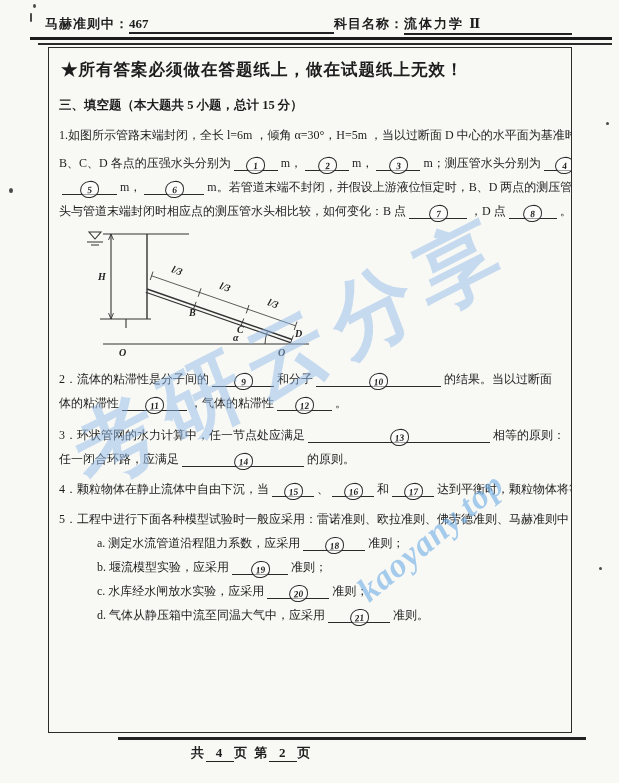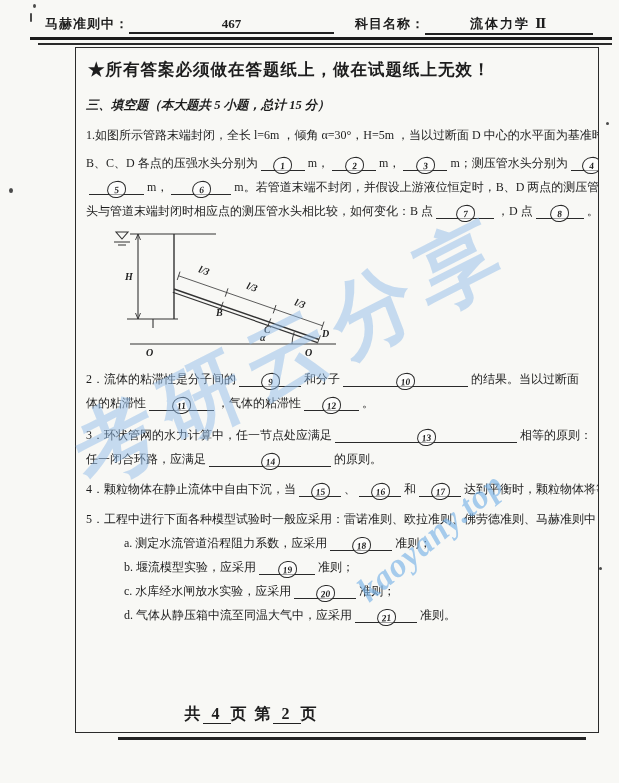--- a/index.html
+++ b/index.html
@@ -1,45 +1,45 @@
 <!DOCTYPE html>
 <html><head>
 <meta charset="utf-8">
 <style>
   html,body{margin:0;padding:0;background:#e9e9e6;}
   .page{position:relative;width:619px;height:783px;background:#f8f8f5;overflow:hidden;
         font-family:"Liberation Serif","DejaVu Serif",serif;color:#1d1d1d;}
   
   .hdr{position:absolute;top:15px;left:45px;width:560px;font-size:13px;font-weight:bold;white-space:nowrap;}
   .hdr .lbl{letter-spacing:1px;}
-  .hdr .fill{display:inline-block;border-bottom:2px solid #222;text-align:center;font-weight:bold;}
+  .hdr .fill{display:inline-block;border-bottom:2px solid #222;text-align:left;font-weight:bold;}
   .hdr .fill.code{width:205px;}
   .hdr .fill.name{width:168px;letter-spacing:2px;}
   .rule1{position:absolute;top:37px;left:30px;width:582px;height:3px;background:#1c1c1c;}
   .rule2{position:absolute;top:43px;left:38px;width:574px;height:2px;background:#2a2a2a;}
   
   .frame{position:absolute;left:48px;top:47px;width:524px;height:686px;border:1.5px solid #2b2b2b;
-         padding:0 6px 0 10px;box-sizing:border-box;overflow:hidden;margin-left:27px;}
+         padding:0 6px 0 10px;box-sizing:border-box;overflow:hidden;}
   .botline{position:absolute;top:737px;left:118px;width:468px;height:3px;background:#232323;}
   .notice{margin:11px 0 0 2px;font-size:16.5px;font-weight:bold;letter-spacing:1px;white-space:nowrap;}
   .line{margin:0;font-size:12px;line-height:24px;white-space:nowrap;font-weight:500;}
   .sec{font-weight:bold;font-size:12.5px;}
-  .mt12{margin-top:12px;font-style:italic;} .mt8{margin-top:8px;} .mt6{margin-top:6px;} .mt4{margin-top:4px;}
+  .mt12{margin-top:12px;} .mt8{margin-top:8px;} .mt6{margin-top:6px;} .mt4{margin-top:4px;}
   .indent{padding-left:38px;}
   .blank{display:inline-block;border-bottom:1.2px solid #2a2a2a;text-align:center;
          vertical-align:-3px;margin:0 3px;height:16px;min-width:42px;}
   .circ{display:inline-flex;align-items:center;justify-content:center;width:17px;height:15px;
         border:1.2px solid #2a2a2a;border-radius:55% 45% 50% 50%;font-size:9.5px;font-style:italic;
         font-weight:bold;transform:rotate(-5deg);position:relative;top:-2px;background:rgba(255,255,255,.55);}
   .uval{display:inline-block;min-width:28px;text-align:center;border-bottom:1.5px solid #222;font-weight:bold;}
   
   .diagram{margin:4px 0 0 14px;}
   .diagram svg text{font-size:10px;font-style:italic;fill:#222;font-weight:bold;}
   
-  .footer{position:absolute;top:704px;left:0;width:533px;text-align:center;font-size:16px;
+  .footer{position:absolute;top:744px;left:0;width:533px;text-align:center;font-size:13px;
           font-weight:bold;letter-spacing:2px;padding-right:30px;box-sizing:border-box;}
   
   .wm-cn{position:absolute;left:58px;top:408px;transform:rotate(-27deg) skewX(-6deg);transform-origin:0 0;
          font-size:84px;font-weight:bold;letter-spacing:12px;color:rgba(142,185,231,.48);
          white-space:nowrap;pointer-events:none;z-index:6;}
   .wm-en{position:absolute;left:350px;top:580px;transform:rotate(-40deg);transform-origin:0 0;
          font-size:34px;font-style:italic;font-weight:bold;letter-spacing:1px;
          color:rgba(120,178,230,.65);white-space:nowrap;pointer-events:none;z-index:6;}
   
   .speck{position:absolute;background:#4a4a4a;border-radius:50%;}
@@ -49,21 +49,21 @@
 
 <div class="page">
 
   <div class="speck" style="left:33px;top:4px;width:3px;height:4px;"></div>
   <div class="speck" style="left:30px;top:13px;width:2px;height:9px;border-radius:1px;"></div>
   <div class="speck" style="left:9px;top:188px;width:4px;height:5px;"></div>
   <div class="speck" style="left:606px;top:122px;width:3px;height:3px;"></div>
   <div class="speck" style="left:599px;top:567px;width:3px;height:3px;"></div>
 
   <div class="hdr">
-    <span class="lbl">马赫准则中：</span><span class="fill code">467</span><span class="lbl" style="margin-left:21px;">科目名称：</span><span class="fill name">流体力学 Ⅱ</span>
+    <span class="lbl">马赫准则中：</span><span class="fill code">467</span><span class="lbl" style="margin-left:0;">科目名称：</span><span class="fill name">流体力学 Ⅱ</span>
   </div>
   <div class="rule1"></div>
   <div class="rule2"></div>
 
   <div class="frame">
     <p class="notice">★所有答案必须做在答题纸上，做在试题纸上无效！</p>
 
     <p class="line sec mt12">三、填空题（本大题共 5 小题，总计 15 分）</p>
 
     <p class="line mt6"><span>1.如图所示管路末端封闭，全长 l=6m ，倾角 α=30°，H=5m ，当以过断面 D 中心的水平面为基准时，</span></p>

